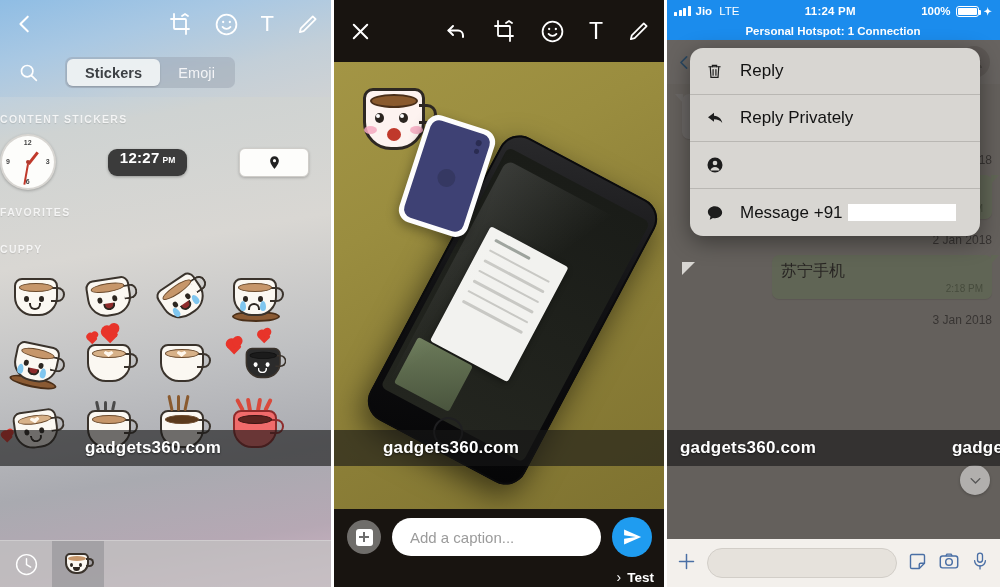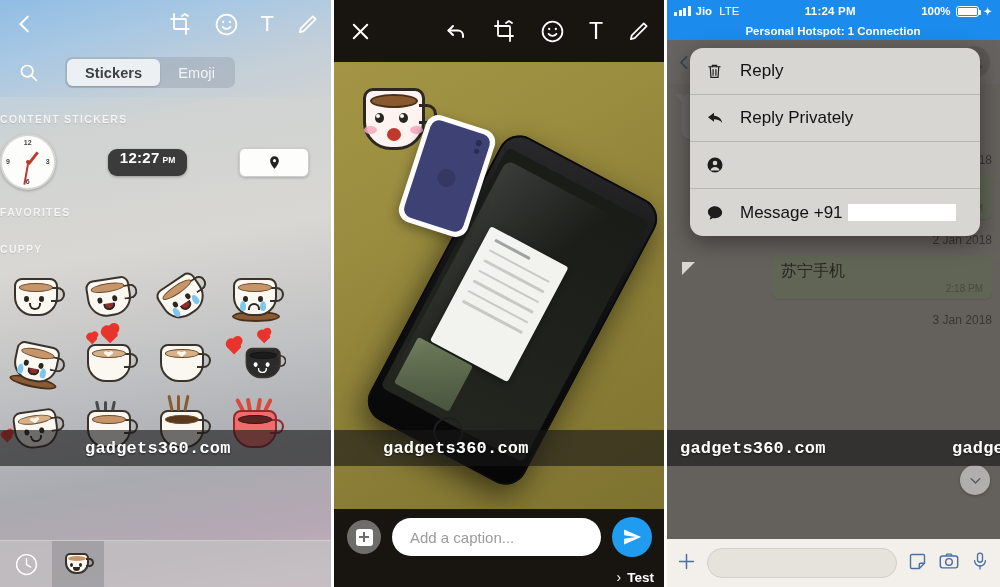--- a/index.html
+++ b/index.html
@@ -282,21 +282,21 @@
     border-radius: 50%; background: rgba(240,240,240,.55); display: flex; align-items: center; justify-content: center;
     box-shadow: 0 1px 3px rgba(0,0,0,.25); }
   .p3-input { position: absolute; left: 0; bottom: 0; width: 334px; height: 48px;
     background: #f3f0ec; display: flex; align-items: center; padding: 0 10px; gap: 10px; z-index: 6; }
   .p3-field { flex: 1; height: 30px; background: #e6e2dc; border-radius: 15px; border: 1px solid #d2cec8; }
 
   .wm-band { position: absolute; left: 0; width: 1000px; height: 36px;
     background: rgba(22,22,22,.62); z-index: 40; display: flex; align-items: center; }
   .wm-band.b1 { top: 430px; }
   .wm { position: absolute; color: #fff; font-size: 17px; font-weight: 700;
-    letter-spacing: .2px; text-shadow: 0 1px 2px rgba(0,0,0,.6); font-family: Liberation Mono, monospace; }
+    letter-spacing: .2px; text-shadow: 0 1px 2px rgba(0,0,0,.6); }
   .divider { position: absolute; top: 0; width: 3px; height: 587px; background: #fff; z-index: 60; }
 </style>
 </head>
 <body>
 
 <div class="stage">
 
   <div class="panel1">
     <div class="p1-top">
       <div class="p1-toolbar">

